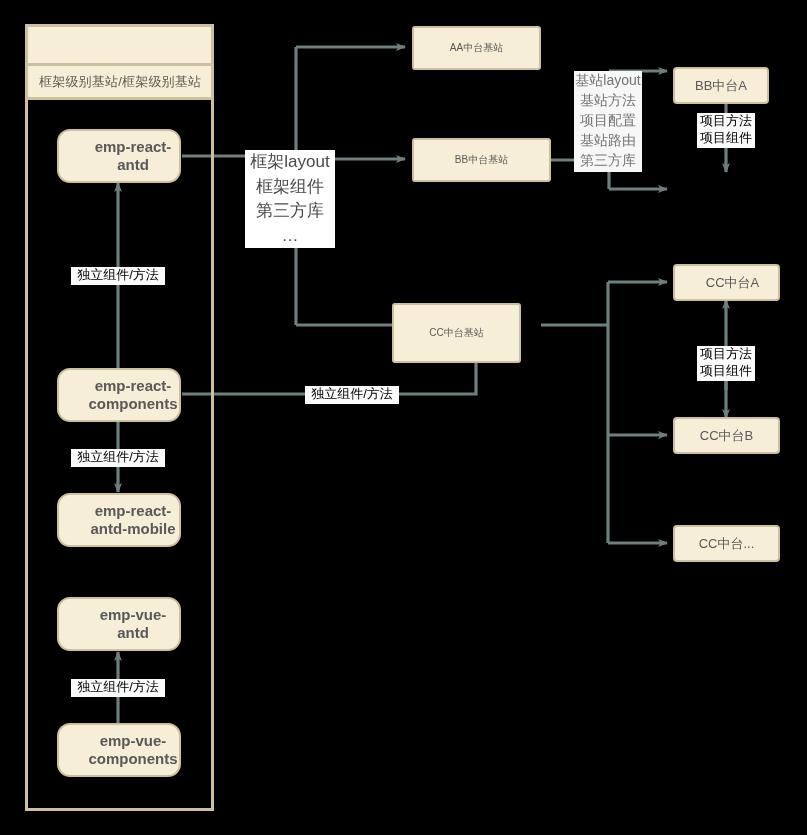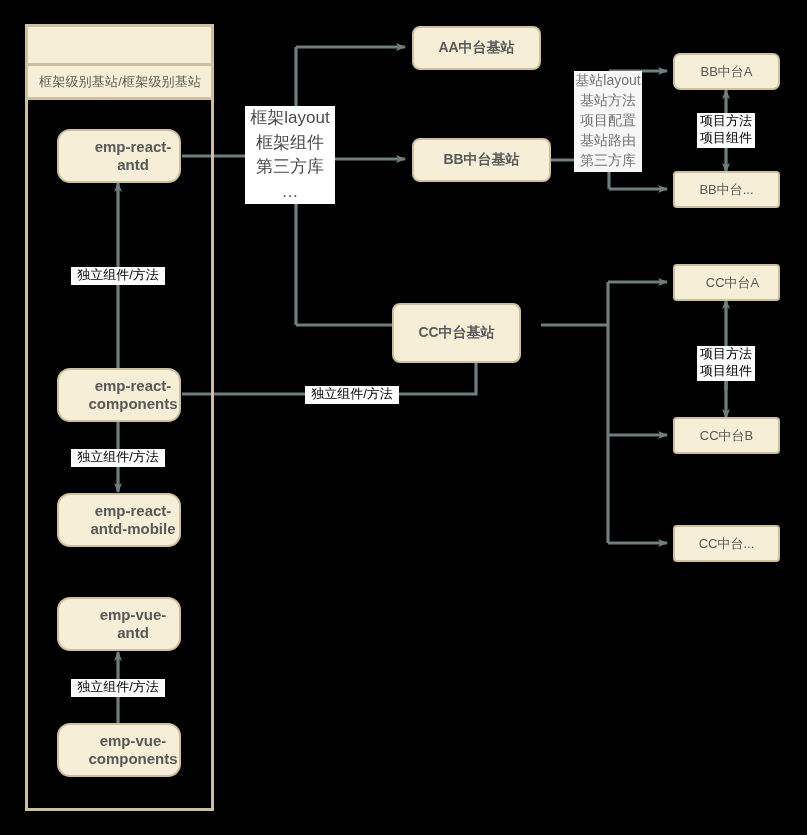--- a/index.html
+++ b/index.html
@@ -43,40 +43,41 @@
     box-sizing:border-box;
     background:#f6eed7;
     border:2px solid #ccc0a0;
     color:#59595a;
     display:flex;align-items:center;justify-content:center;
     text-align:center;
     line-height:1.22;
     white-space:pre-line;
   }
   .node.rounded{border-radius:13px;font-weight:bold;font-size:15px;padding-left:28px;}
-  .node.rect{border-radius:8px;font-weight:bold;font-size:14px;}
+  .node.rect{border-radius:3px;font-weight:normal;font-size:10px;}
   .node.small{border-radius:4px;font-weight:normal;font-size:13px;}
 
   
   .elabel{
     position:absolute;
     background:#fbfbfb;
     color:#000000;
     font-size:13px;
     line-height:1.28;
     text-align:center;
     white-space:pre-line;
     padding:0 1px;
     box-sizing:border-box;
   }
   .elabel.big{
     background:#fff;
     font-size:17px;
     line-height:1.45;
     color:#4a4a4a;
+    margin-top:44px;
   }
   .elabel.mid{
     background:#f7f7f7;
     font-size:14px;
     line-height:1.42;
     color:#737373;
   }
 </style>
 </head>
 <body>
@@ -146,23 +147,22 @@
 
   <div class="node rounded" style="left:57px;top:723px;width:124px;height:54px;">emp-vue-
 components</div>
 
   <div class="node rect" style="left:412px;top:26px;width:129px;height:44px;">AA中台基站</div>
 
   <div class="node rect" style="left:412px;top:138px;width:139px;height:44px;">BB中台基站</div>
 
   <div class="node rect" style="left:392px;top:303px;width:129px;height:60px;">CC中台基站</div>
 
-  <div class="node small" style="left:673px;top:53px;width:107px;height:37px;border-radius:7px;">BB中台A</div>
+  <div class="node small" style="left:673px;top:67px;width:96px;height:37px;">BB中台A</div>
 
-  <div class="node small" style="left:673px;top:171px;width:107px;height:37px;">BB中台...</div>
 
   <div class="node small" style="left:673px;top:264px;width:107px;height:37px;padding-left:12px;">CC中台A</div>
 
   <div class="node small" style="left:673px;top:417px;width:107px;height:37px;">CC中台B</div>
 
   <div class="node small" style="left:673px;top:525px;width:107px;height:37px;">CC中台...</div>
 
   <div class="elabel big" style="left:245px;top:106px;width:90px;height:98px;">框架layout
 框架组件
 第三方库

